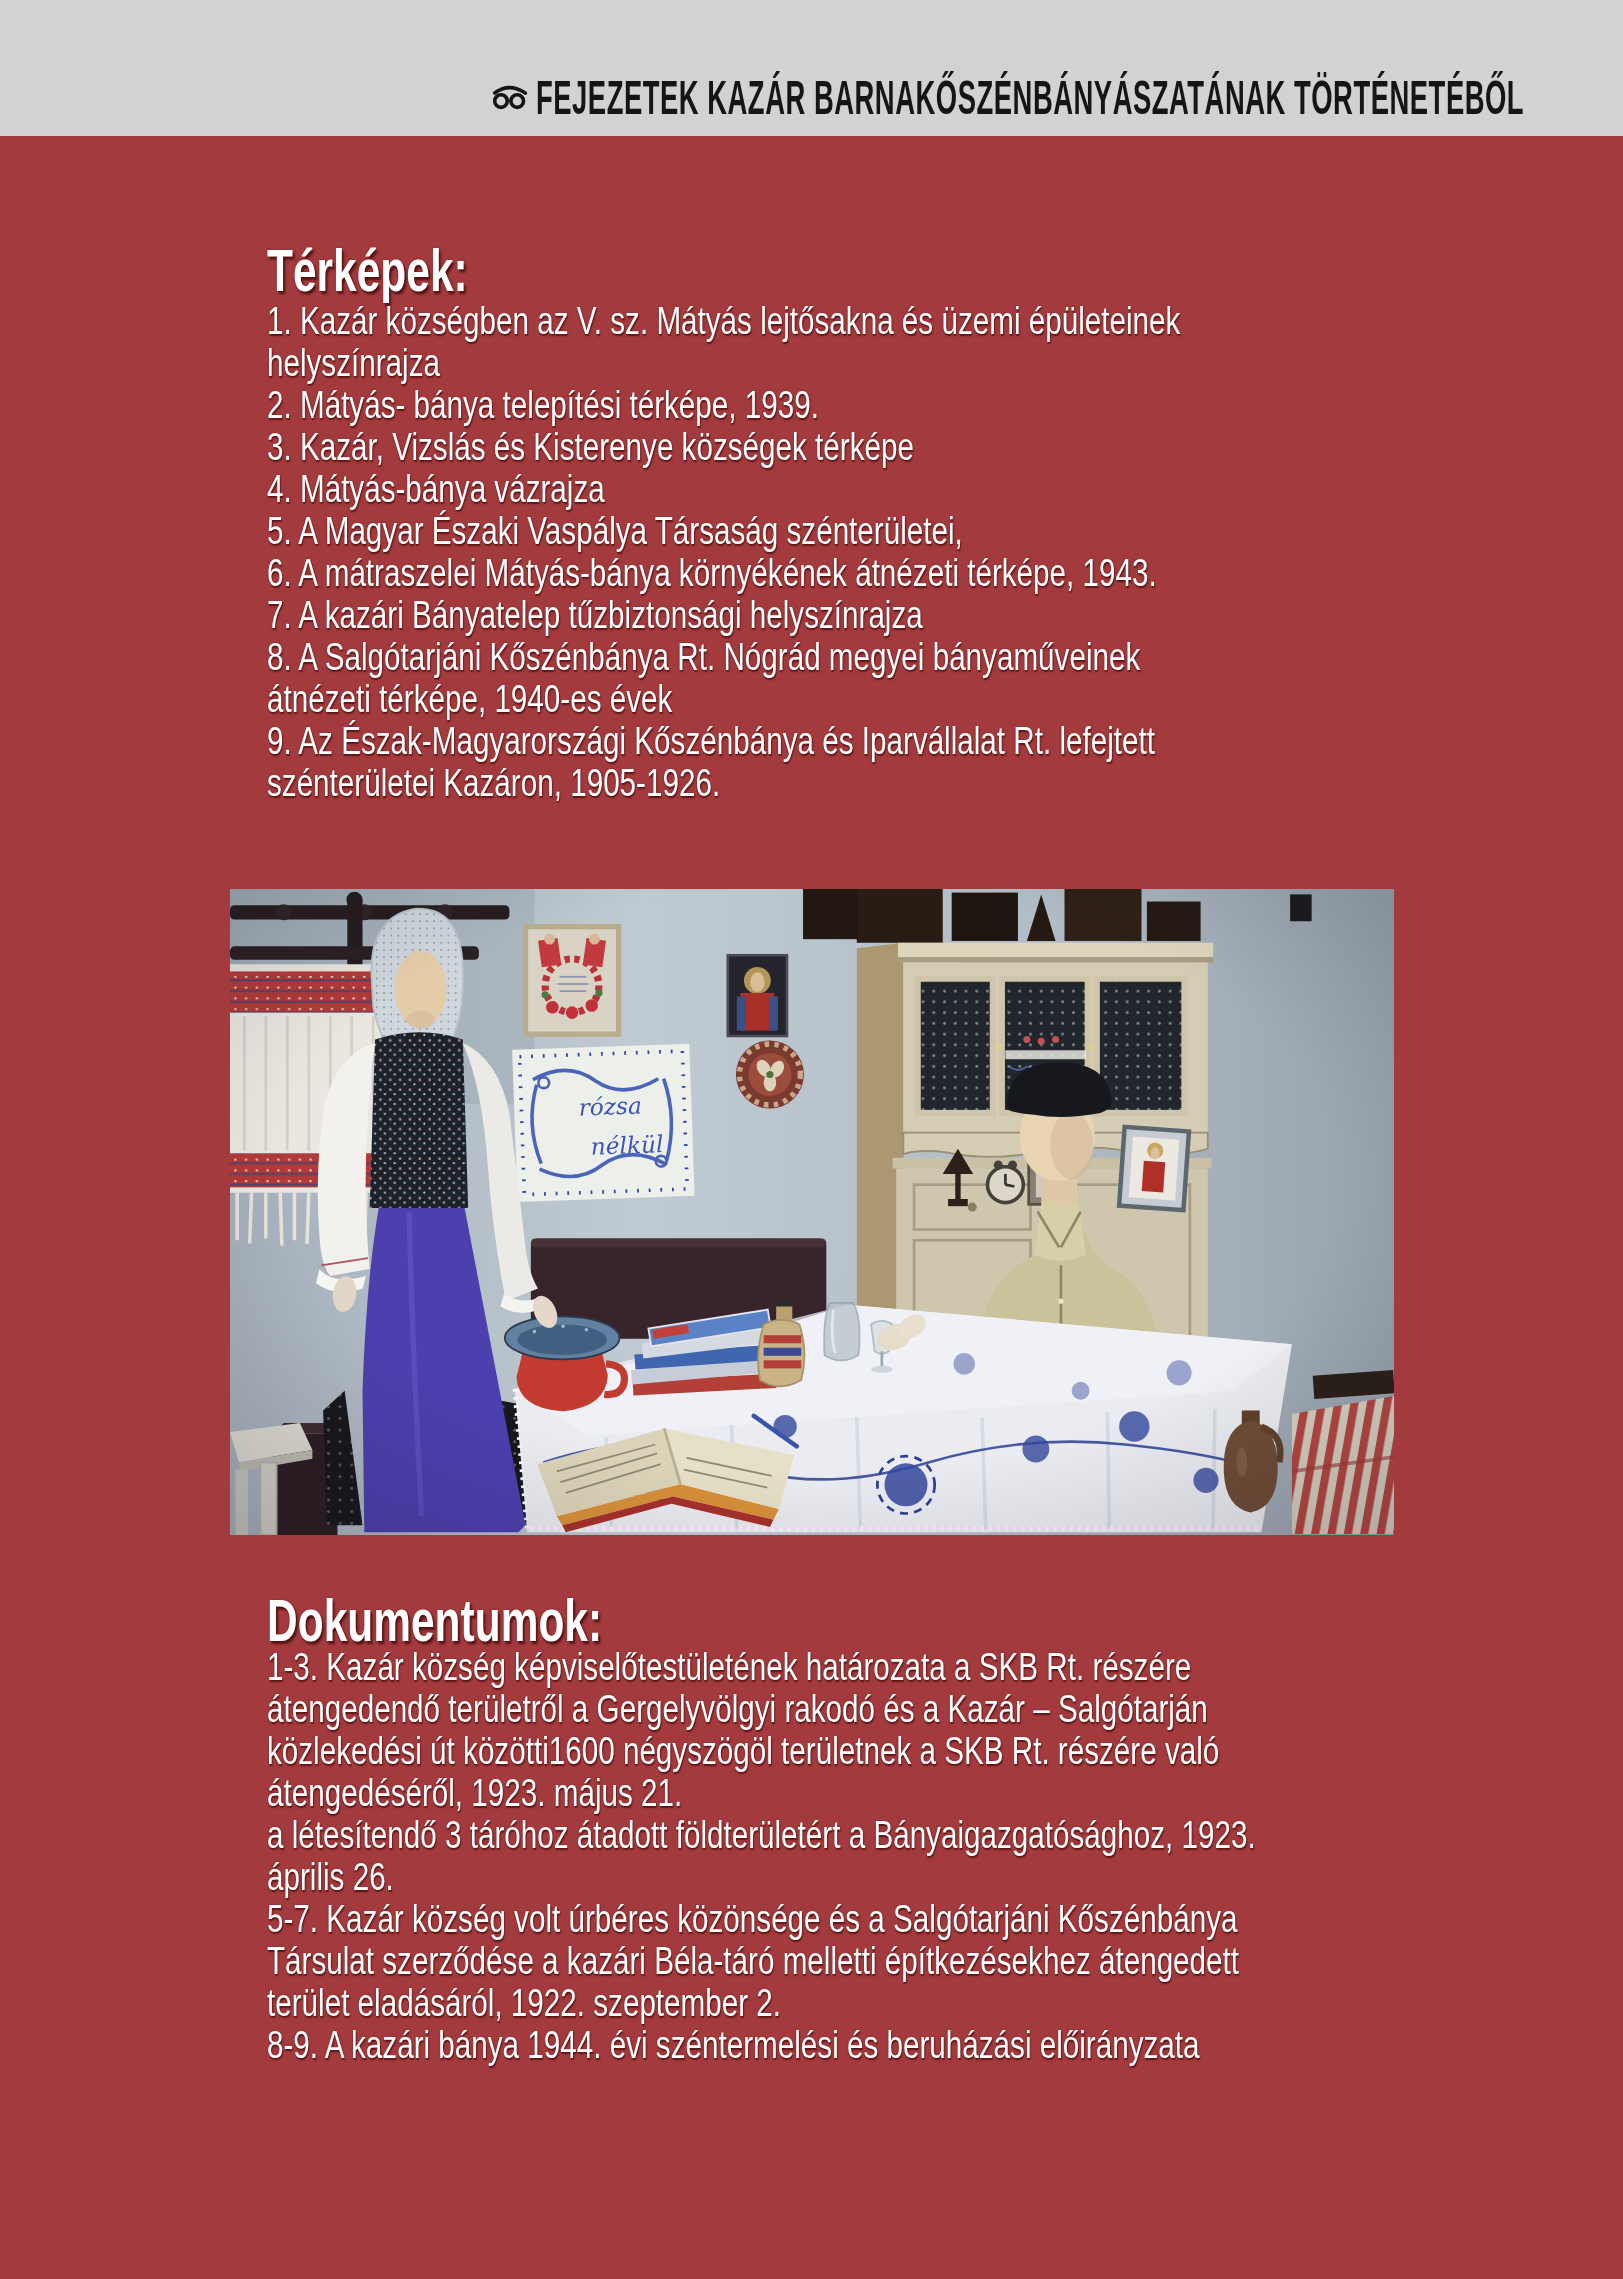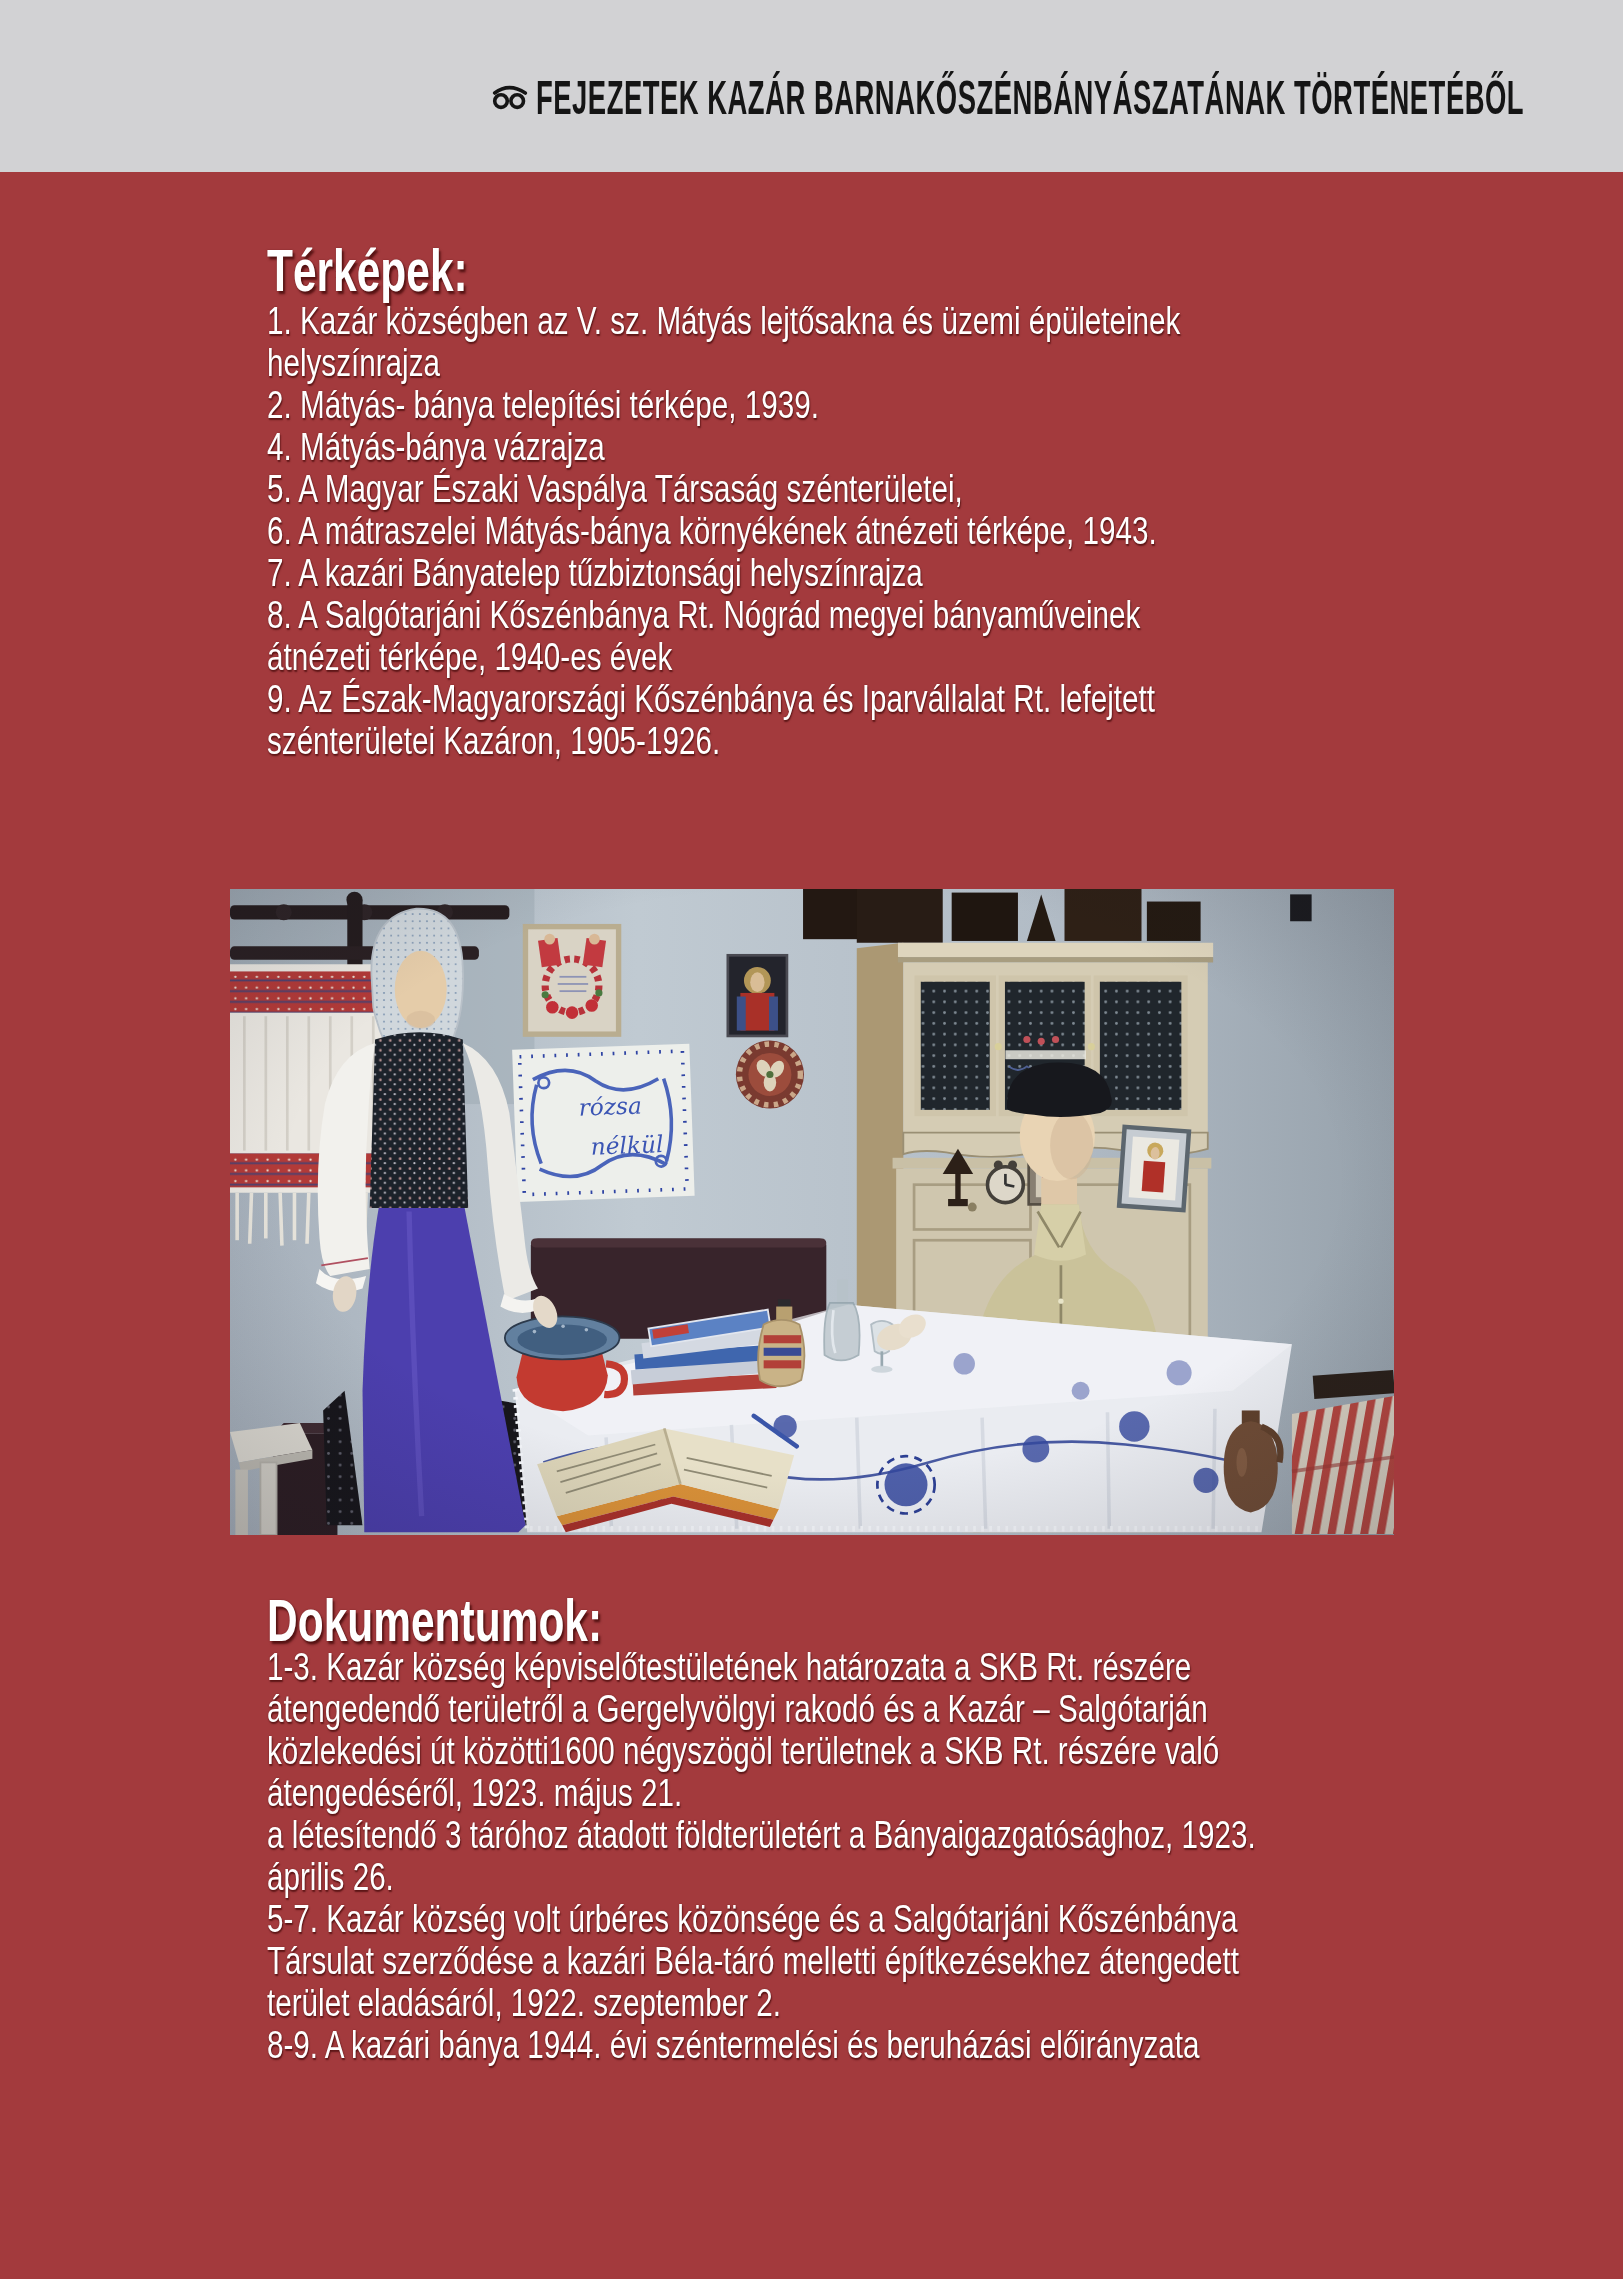--- a/index.html
+++ b/index.html
@@ -2,21 +2,21 @@
 <html style="--page-red: #a33a3d; --header-bg: #d2d2d4; --header-text: #151515; --body-text: #ffffff; --wall-blue: #b7c1cb; --cabinet-cream: #d5ccb4; --apron-blue: #4c3fae; --enamel-red: #c33a30; --enamel-blue: #62809f; --wood-dark: #38242b;font-size:14.3px"><head>
 <meta charset="utf-8">
 <style>
   html,body{margin:0;padding:0;}
   body{
     width:1624px;height:2279px;position:relative;overflow:hidden;
     background:var(--page-red,#a33a3d);
     font-family:"Liberation Sans",sans-serif;
   }
   .header{
-    position:absolute;left:0;top:0;width:1624px;height:172px;
+    position:absolute;left:0;top:0;width:1624px;height:136px;
     background:var(--header-bg,#d2d2d4);
   }
   .header-inner{
     position:absolute;left:491px;top:77px;height:41px;
     display:flex;align-items:center;gap:7.2px;
   }
   .ornament svg{display:block;width:38px;height:27px;}
   .header-title{
     font-weight:700;font-size:49px;line-height:1;
     color:var(--header-text,#151515);
@@ -67,20 +67,21 @@
   </div>
 
   <div class="h-wrap" style="top:242px">
     <span class="heading">Térképek:</span>
   </div>
 
   <div class="list" style="top:300px">
     <div class="ln"><span>1. Kazár községben az V. sz. Mátyás lejtősakna és üzemi épületeinek</span></div>
     <div class="ln"><span>helyszínrajza</span></div>
     <div class="ln"><span>2. Mátyás- bánya telepítési térképe, 1939.</span></div>
+    <div class="ln"><span>3. Kazár, Vizslás és Kisterenye községek térképe</span></div>
     <div class="ln"><span>4. Mátyás-bánya vázrajza</span></div>
     <div class="ln"><span>5. A Magyar Északi Vaspálya Társaság szénterületei,</span></div>
     <div class="ln"><span>6. A mátraszelei Mátyás-bánya környékének átnézeti térképe, 1943.</span></div>
     <div class="ln"><span>7. A kazári Bányatelep tűzbiztonsági helyszínrajza</span></div>
     <div class="ln"><span>8. A Salgótarjáni Kőszénbánya Rt. Nógrád megyei bányaműveinek</span></div>
     <div class="ln"><span>átnézeti térképe, 1940-es évek</span></div>
     <div class="ln"><span>9. Az Észak-Magyarországi Kőszénbánya és Iparvállalat Rt. lefejtett</span></div>
     <div class="ln"><span>szénterületei Kazáron, 1905-1926.</span></div>
   </div>
 

